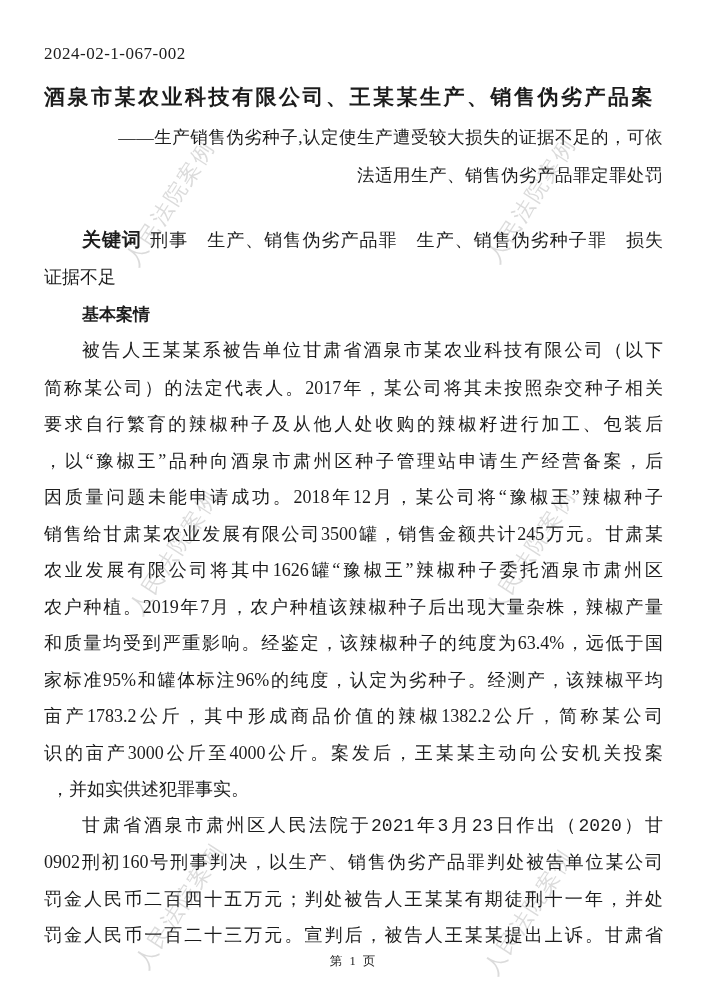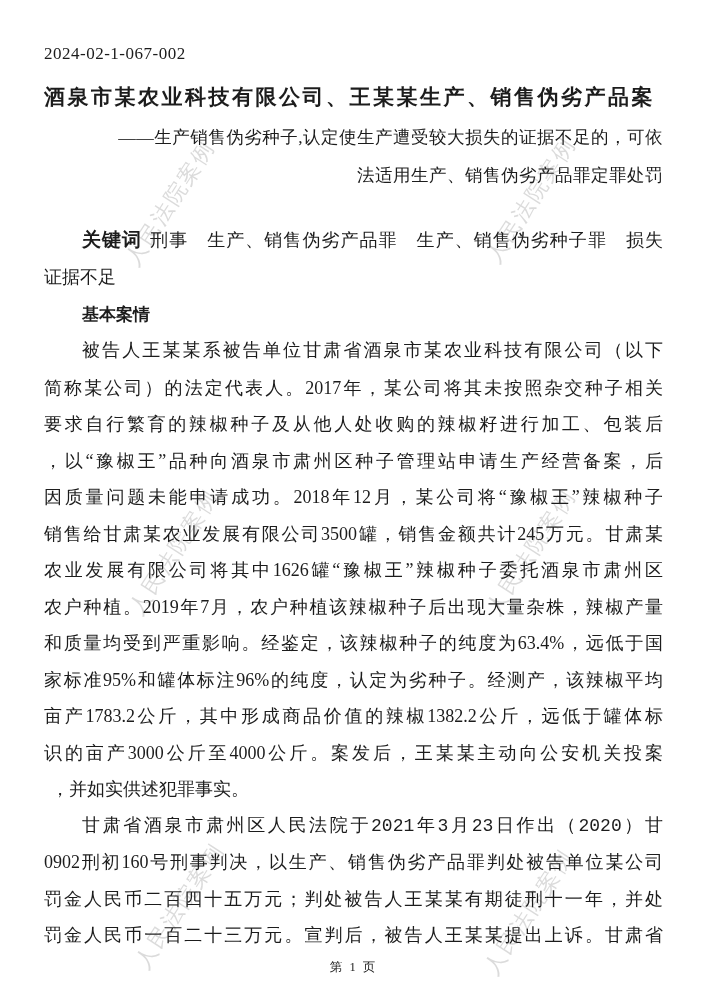--- a/index.html
+++ b/index.html
@@ -83,21 +83,20 @@
     line-height: 36.5px;
   }
   .para .line {
     text-align: justify;
     text-align-last: justify;
   }
   .para .line:first-child { text-indent: 38px; font-family: Liberation Mono, monospace; }
   .para.endshort .line:last-child { text-align-last: left; margin-left: 7px; }
 
   .footer {
-    margin-top: 6px;
     text-align: center;
     font-size: 12.5px;
     line-height: 14px;
     letter-spacing: 2px;
   }
 </style>
 </head>
 <body>
 
 <div class="page">
@@ -133,21 +132,21 @@
         <div class="line">被告人王某某系被告单位甘肃省酒泉市某农业科技有限公司（以下</div>
         <div class="line">简称某公司）的法定代表人。2017年，某公司将其未按照杂交种子相关</div>
         <div class="line">要求自行繁育的辣椒种子及从他人处收购的辣椒籽进行加工、包装后</div>
         <div class="line">，以“豫椒王”品种向酒泉市肃州区种子管理站申请生产经营备案，后</div>
         <div class="line">因质量问题未能申请成功。2018年12月，某公司将“豫椒王”辣椒种子</div>
         <div class="line">销售给甘肃某农业发展有限公司3500罐，销售金额共计245万元。甘肃某</div>
         <div class="line">农业发展有限公司将其中1626罐“豫椒王”辣椒种子委托酒泉市肃州区</div>
         <div class="line">农户种植。2019年7月，农户种植该辣椒种子后出现大量杂株，辣椒产量</div>
         <div class="line">和质量均受到严重影响。经鉴定，该辣椒种子的纯度为63.4%，远低于国</div>
         <div class="line">家标准95%和罐体标注96%的纯度，认定为劣种子。经测产，该辣椒平均</div>
-        <div class="line">亩产1783.2公斤，其中形成商品价值的辣椒1382.2公斤，远低于罐体标</div>
+        <div class="line">亩产1783.2公斤，其中形成商品价值的辣椒1382.2公斤，简称某公司</div>
         <div class="line">识的亩产3000公斤至4000公斤。案发后，王某某主动向公安机关投案</div>
         <div class="line">，并如实供述犯罪事实。</div>
       </div>
 
     <div class="para">
         <div class="line">甘肃省酒泉市肃州区人民法院于2021年3月23日作出（2020）甘</div>
         <div class="line">0902刑初160号刑事判决，以生产、销售伪劣产品罪判处被告单位某公司</div>
         <div class="line">罚金人民币二百四十五万元；判处被告人王某某有期徒刑十一年，并处</div>
         <div class="line">罚金人民币一百二十三万元。宣判后，被告人王某某提出上诉。甘肃省</div>
       </div>

